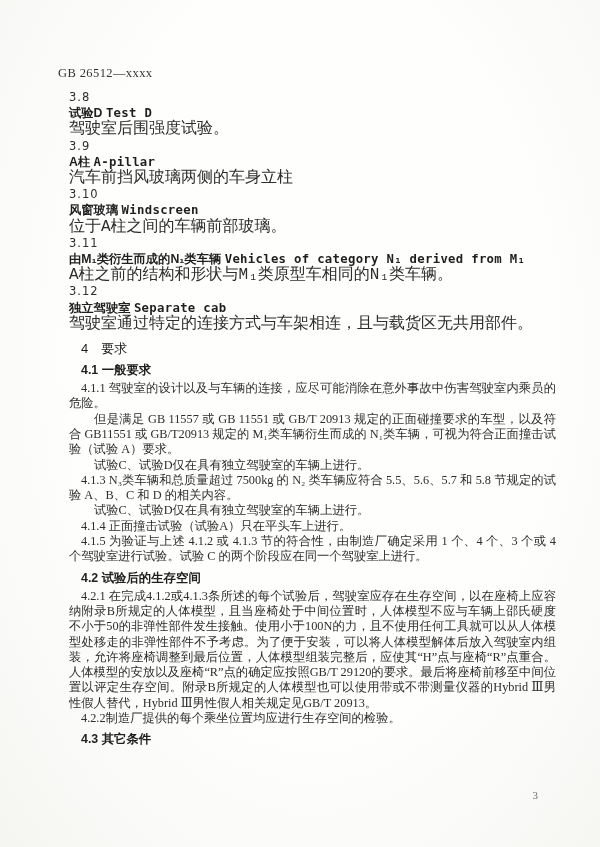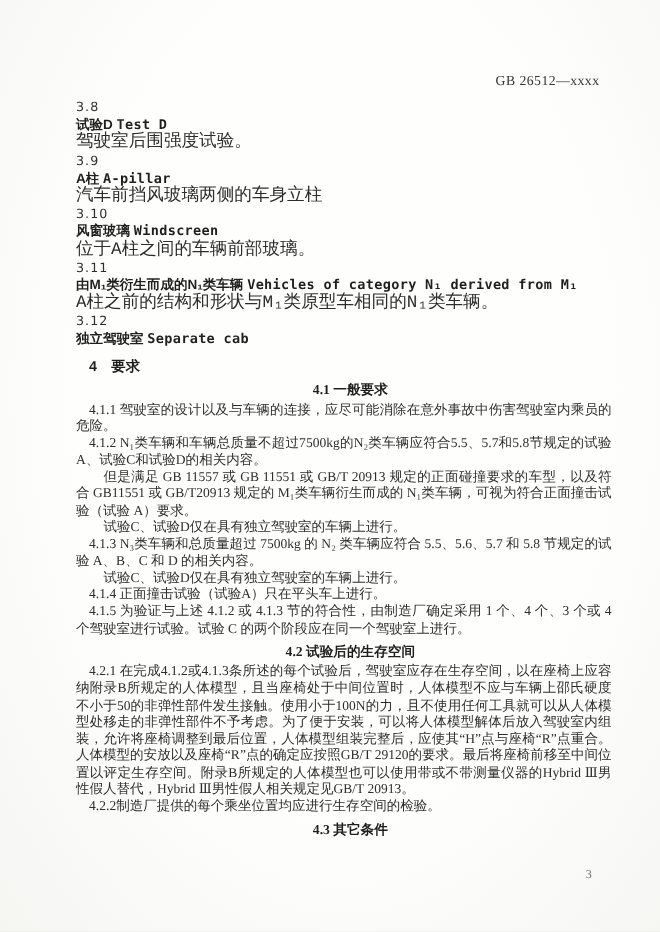--- a/index.html
+++ b/index.html
@@ -14,21 +14,21 @@
     margin: 0;
     overflow: hidden;
     background: radial-gradient(ellipse at 52% 42%, #fefefd 55%, #f5f5f2 100%);
     color: #2b2b2b;
   }
   .doc-header {
     position: absolute;
     top: 66px;
     left: 58px;
     right: 55px;
-    text-align: right;
+    text-align: left;
     font-family: "Liberation Serif", "DejaVu Serif", serif;
     font-size: 12.5px;
     letter-spacing: 0.4px;
     color: #333;
   }
   .content {
     position: absolute;
     top: 89px;
     left: 69px;
     width: 487px;
@@ -61,33 +61,32 @@
     font-family: Liberation Mono, monospace;
     font-size: 16px;
     line-height: 16.2px;
     color: #2d2d2d;
   }
   
   .sec4 p { margin: 0; }
   .h1 {
     margin: 9px 0 6px 12px !important;
     font-family: "Liberation Sans", "DejaVu Sans", sans-serif;
-    font-weight: bold;
+    font-weight: normal;
     font-size: 13px;
     line-height: 16px;
     color: #1f1f1f;
   }
   .h2 {
     margin: 6px 0 3px 12px !important;
-    font-family: Liberation Serif, serif;
+    font-family: Liberation Sans, sans-serif;
     font-weight: bold;
     font-size: 12.4px;
     line-height: 15px;
     color: #1f1f1f;
-    text-align: center;
   }
   .para {
     font-family: "Liberation Serif", "DejaVu Serif", serif;
     font-size: 12.3px;
     line-height: 15.3px;
     text-align: justify;
     text-justify: inter-ideograph;
     color: #2d2d2d;
   }
   .para.item  { text-indent: 12px; }
@@ -122,27 +121,27 @@
       <p class="def-num">3.10</p>
       <p class="def-term"><span>风窗玻璃</span> <span class="en">Windscreen</span></p>
       <p class="def-body">位于A柱之间的车辆前部玻璃。</p>
 
       <p class="def-num">3.11</p>
       <p class="def-term"><span>由M₁类衍生而成的N₁类车辆</span> <span class="en">Vehicles of category N₁ derived from M₁</span></p>
       <p class="def-body">A柱之前的结构和形状与M₁类原型车相同的N₁类车辆。</p>
 
       <p class="def-num">3.12</p>
       <p class="def-term"><span>独立驾驶室</span> <span class="en">Separate cab</span></p>
+      <p class="def-body">驾驶室通过特定的连接方式与车架相连，且与载货区无共用部件。</p>
     </div>
 
     <div class="sec4">
       <p class="h1">4　要求</p>
       <p class="h2">4.1 一般要求</p>
       <p class="para item">4.1.1 驾驶室的设计以及与车辆的连接，应尽可能消除在意外事故中伤害驾驶室内乘员的危险。</p>
-      <p class="para item">4.1.2 N₁类车辆和车辆总质量不超过7500kg的N₂类车辆应符合5.5、5.7和5.8节规定的试验A、试验C和试验D的相关内容。</p>
       <p class="para inner">但是满足 GB 11557 或 GB 11551 或 GB/T 20913 规定的正面碰撞要求的车型，以及符合 GB11551 或 GB/T20913 规定的 M₁类车辆衍生而成的 N₁类车辆，可视为符合正面撞击试验（试验 A）要求。</p>
       <p class="para inner">试验C、试验D仅在具有独立驾驶室的车辆上进行。</p>
       <p class="para item">4.1.3 N₃类车辆和总质量超过 7500kg 的 N₂ 类车辆应符合 5.5、5.6、5.7 和 5.8 节规定的试验 A、B、C 和 D 的相关内容。</p>
       <p class="para inner">试验C、试验D仅在具有独立驾驶室的车辆上进行。</p>
       <p class="para item">4.1.4 正面撞击试验（试验A）只在平头车上进行。</p>
       <p class="para item">4.1.5 为验证与上述 4.1.2 或 4.1.3 节的符合性，由制造厂确定采用 1 个、4 个、3 个或 4 个驾驶室进行试验。试验 C 的两个阶段应在同一个驾驶室上进行。</p>
       <p class="h2">4.2 试验后的生存空间</p>
       <p class="para item">4.2.1 在完成4.1.2或4.1.3条所述的每个试验后，驾驶室应存在生存空间，以在座椅上应容纳附录B所规定的人体模型，且当座椅处于中间位置时，人体模型不应与车辆上邵氏硬度不小于50的非弹性部件发生接触。使用小于100N的力，且不使用任何工具就可以从人体模型处移走的非弹性部件不予考虑。为了便于安装，可以将人体模型解体后放入驾驶室内组装，允许将座椅调整到最后位置，人体模型组装完整后，应使其“H”点与座椅“R”点重合。人体模型的安放以及座椅“R”点的确定应按照GB/T 29120的要求。最后将座椅前移至中间位置以评定生存空间。附录B所规定的人体模型也可以使用带或不带测量仪器的Hybrid Ⅲ男性假人替代，Hybrid Ⅲ男性假人相关规定见GB/T 20913。</p>
       <p class="para item">4.2.2制造厂提供的每个乘坐位置均应进行生存空间的检验。</p>
       <p class="h2">4.3 其它条件</p>

